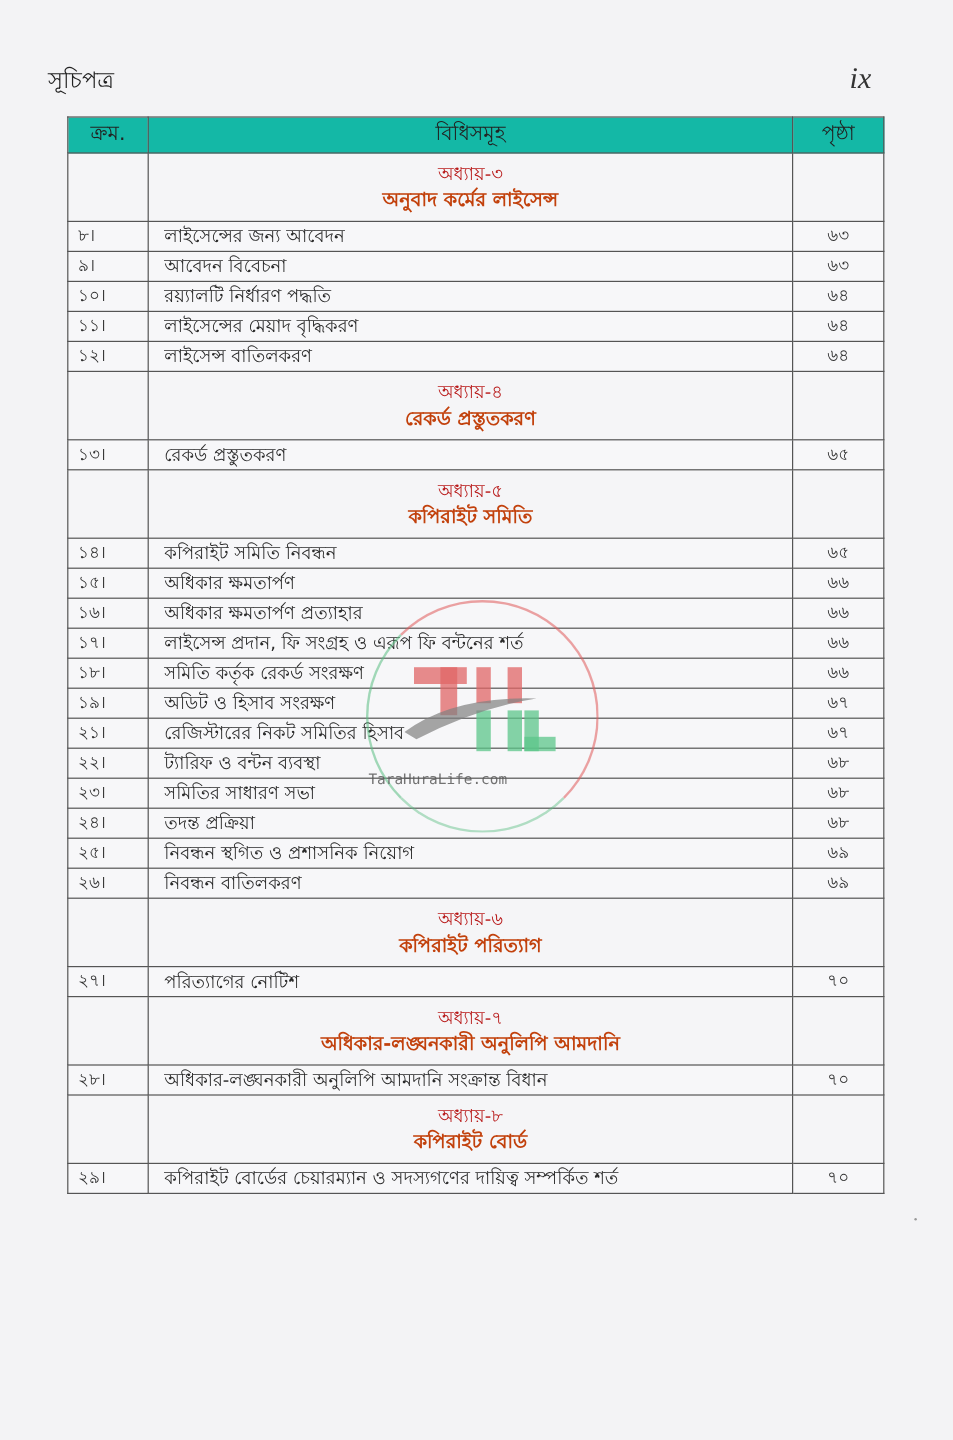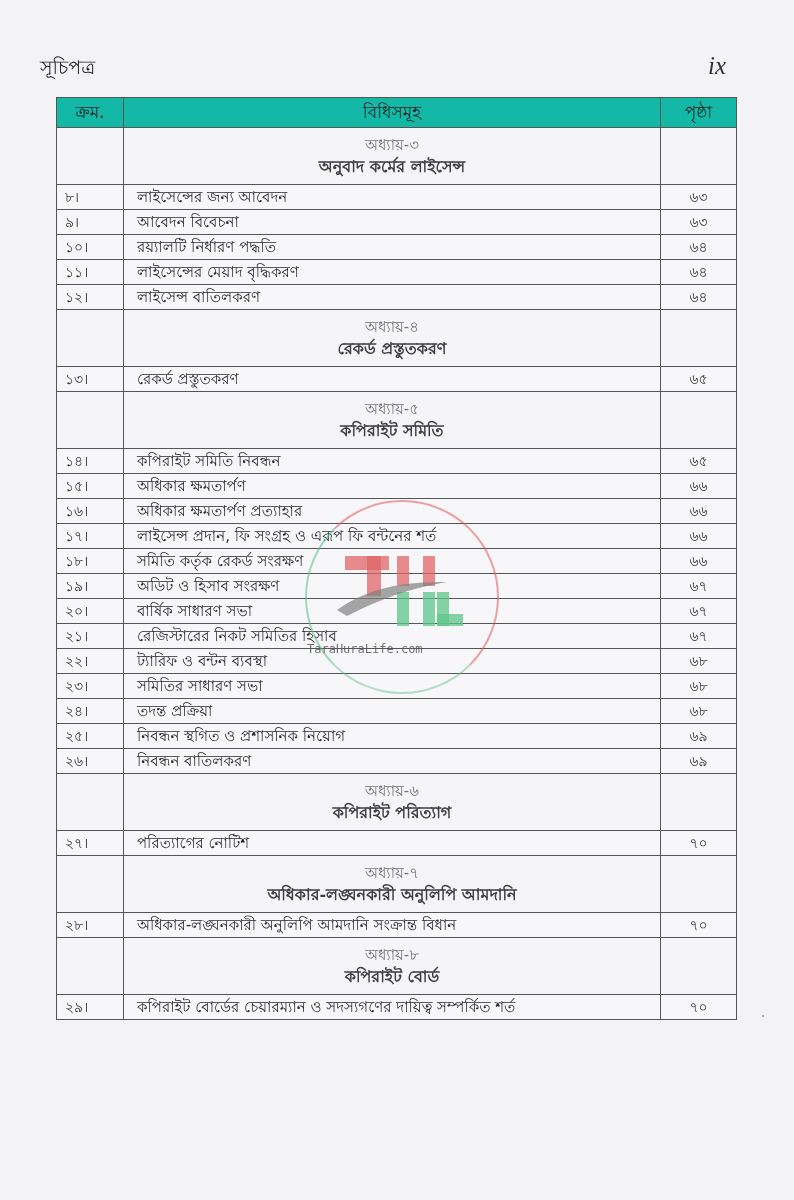--- a/index.html
+++ b/index.html
@@ -38,22 +38,22 @@
     color: #222;
   }
   col.c-num { width: 67px; }
   col.c-title { width: 538px; }
   col.c-page { width: 76px; }
   tr.chapter td { height: 56px; background: #f5f5f7; }
   tr.chapter .ch-inner {
     display: flex; flex-direction: column; align-items: center; justify-content: center;
     gap: 6px;
   }
-  tr.chapter .ch-label { font-size: 15px; color: #737373; }
-  tr.chapter .ch-title { font-size: 16px; font-weight: bold; color: #404040; }
+  tr.chapter .ch-label { font-size: 15px; color: #b91c1c; }
+  tr.chapter .ch-title { font-size: 16px; font-weight: bold; color: #c2410c; }
   tr.item td { height: 24px; background: #f7f7f9; }
   td.num { padding-left: 8px !important; text-align: left; font-size: 14px; color: #333; }
   td.title { padding-left: 13px !important; text-align: left; color: #2a2a2a; }
   td.page { text-align: center; font-size: 14px; color: #333; margin-top: 43px; }
   th.h-num, th.h-page { text-align: center; }
   th.h-title { text-align: center; }
   .watermark {
     position: absolute; left: 305px; top: 500px; width: 190px; height: 190px;
     border-radius: 50%;
     border: 2px solid transparent;
@@ -178,25 +178,20 @@
         <td class="num">১৮।</td>
         <td class="title">সমিতি কর্তৃক রেকর্ড সংরক্ষণ</td>
         <td class="page">৬৬</td>
       </tr>
       <tr class="item">
         <td class="num">১৯।</td>
         <td class="title">অডিট ও হিসাব সংরক্ষণ</td>
         <td class="page">৬৭</td>
       </tr>
       <tr class="item">
-        <td class="num">২০।</td>
-        <td class="title">বার্ষিক সাধারণ সভা</td>
-        <td class="page">৬৭</td>
-      </tr>
-      <tr class="item">
         <td class="num">২১।</td>
         <td class="title">রেজিস্টারের নিকট সমিতির হিসাব</td>
         <td class="page">৬৭</td>
       </tr>
       <tr class="item">
         <td class="num">২২।</td>
         <td class="title">ট্যারিফ ও বন্টন ব্যবস্থা</td>
         <td class="page">৬৮</td>
       </tr>
       <tr class="item">

